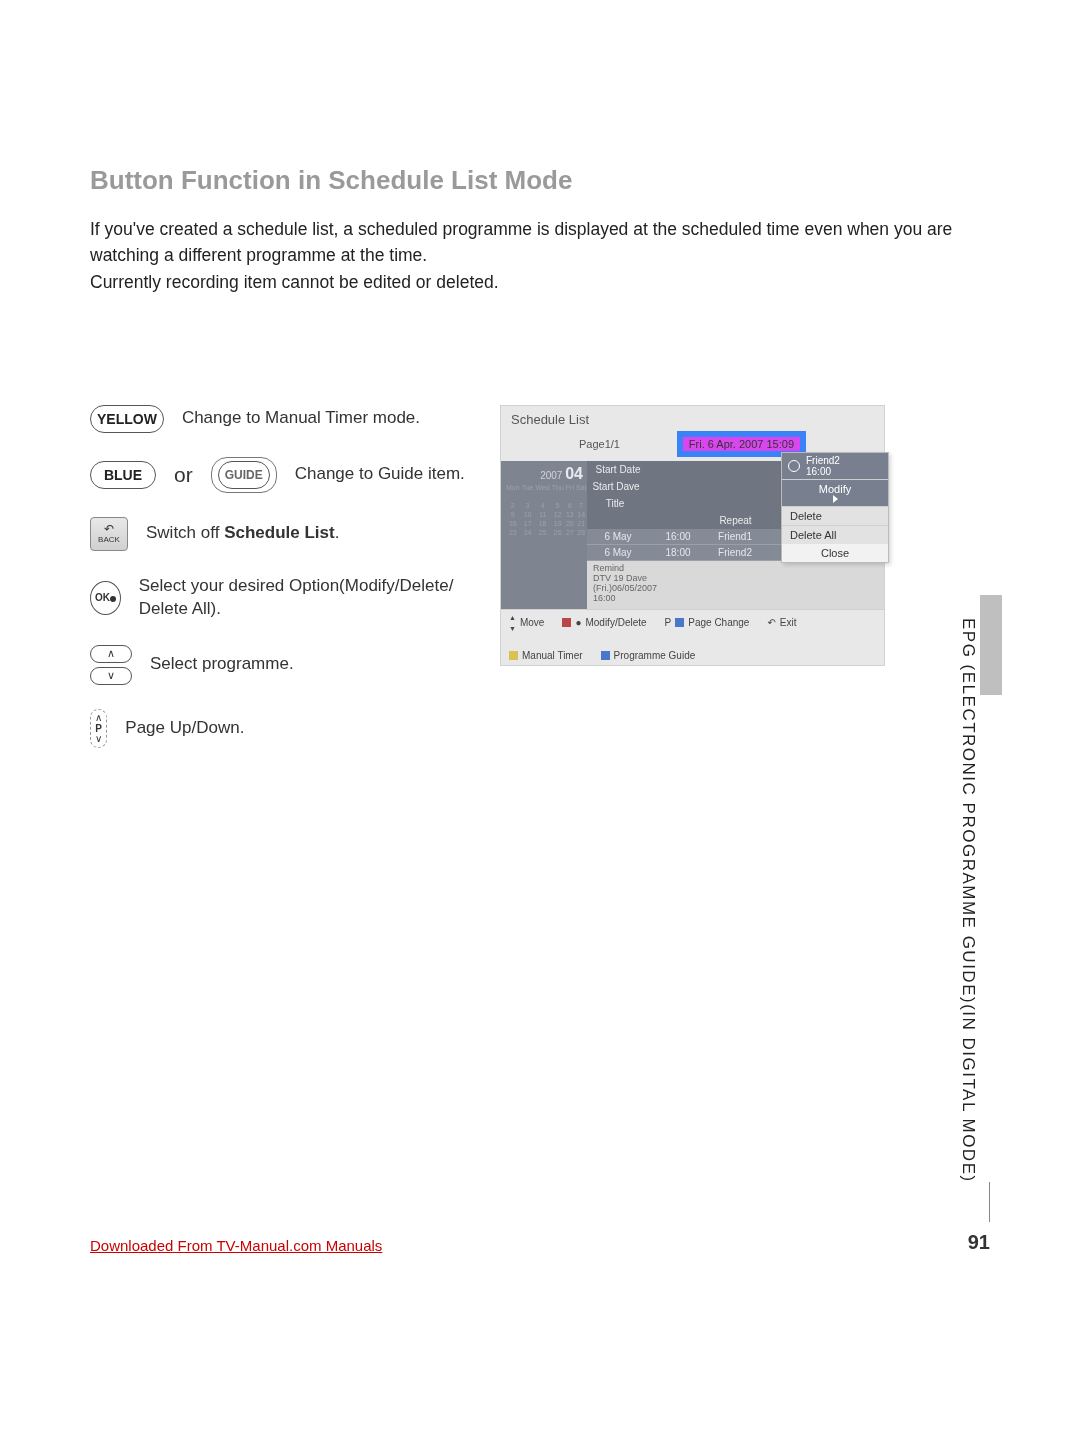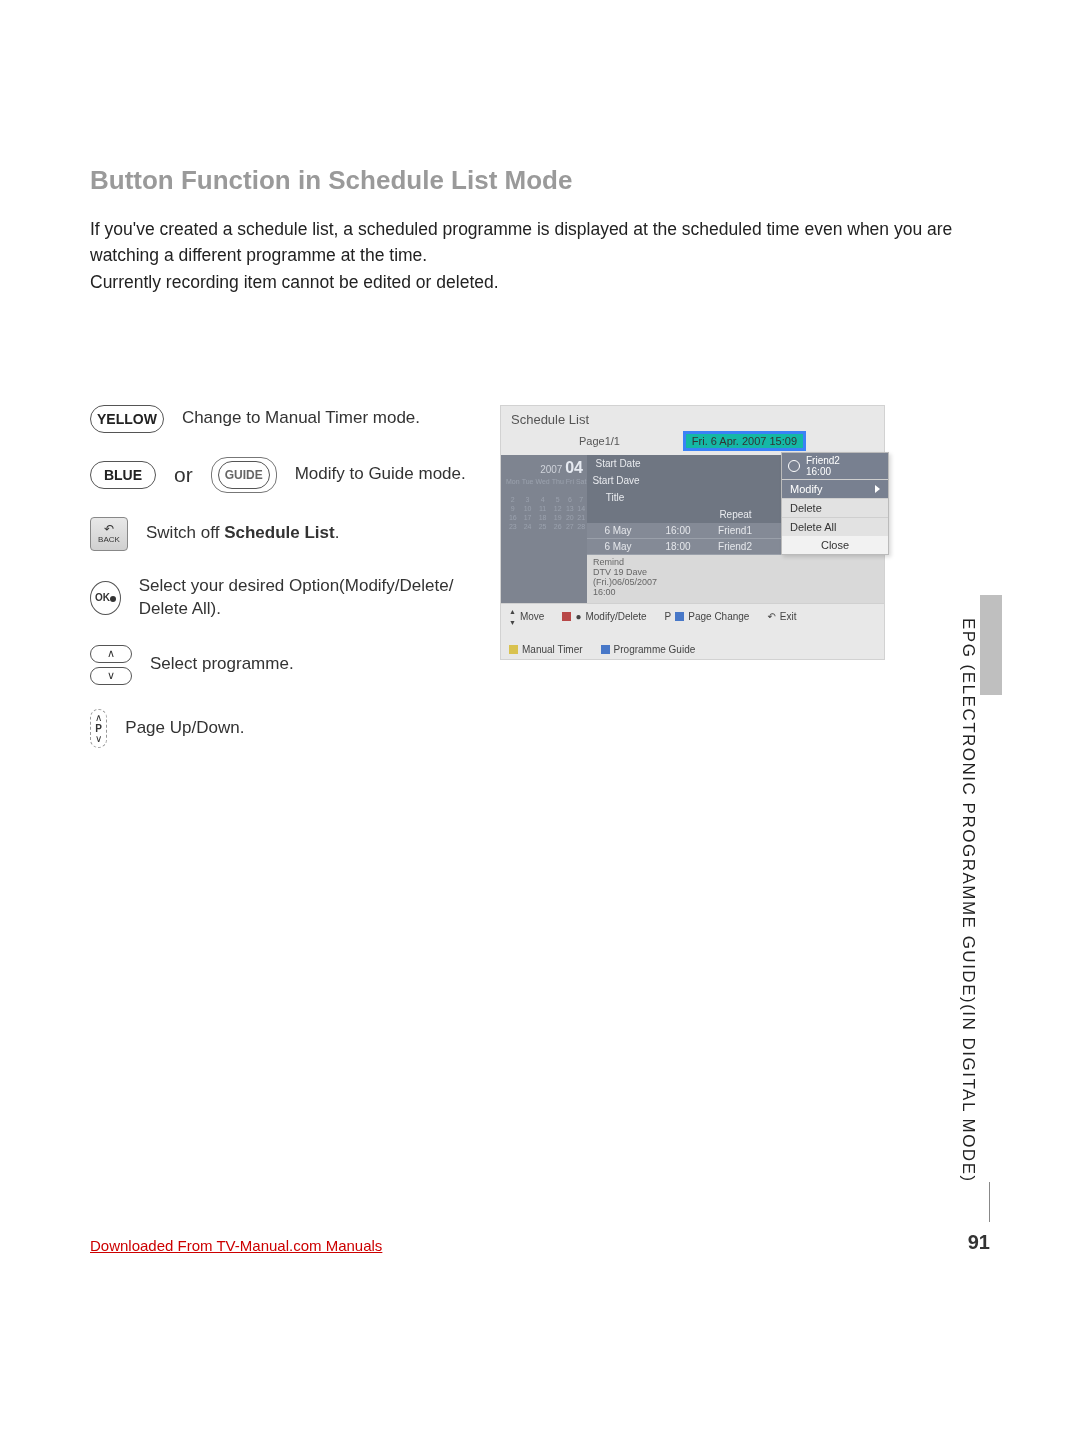--- a/index.html
+++ b/index.html
@@ -66,21 +66,21 @@
     .p-stack .lbl { font-size: 10px; font-weight: bold; }
     .p-stack .arr { font-size: 10px; line-height:1; }
     .osd {
       width: 385px;
       font-size: 11px;
     }
     .osd-box { border: 1px solid #d2d2d2; background: #e8e8e8; position: relative; }
     .osd-title { padding: 6px 10px 2px; color: #555; font-size: 13px; }
     .osd-toprow { display: flex; justify-content: space-between; align-items: center; padding: 2px 78px 4px 78px; }
     .osd-toprow .page { padding:0; font-size:11px; color:#555; }
-    .osd-toprow .date { font-size:11px; border:3px solid #3b82f6; background:#14b8a6; padding:1px 6px; }
+    .osd-toprow .date { font-size:11px; border:6px solid #3b82f6; background:#d946ef; padding:1px 6px; }
     .osd-main { display:flex; }
     .osd-cal {
       width: 86px; background:#7e8490; color:#c9cdd4; font-size:8px; padding:4px;
     }
     .osd-cal .month { text-align:right; color:#cfd3da; font-size:10px; }
     .osd-cal .month b { font-size:16px; color:#e6eaf1; }
     .osd-cal table { width: 100%; border-collapse: collapse; font-size:7px; color:#9ba2ae; }
     .osd-cal td { text-align:center; padding:1px; }
     .osd-table { flex:1; }
     .osd-head { display:flex; background:#6f7682; color:#e9ebef; font-size:10px;flex-direction:column; }
@@ -93,21 +93,21 @@
     .osd-below { background:#d9d9d9; padding:2px 6px; font-size:9px; color:#666; height:48px; }
     .osd-foot { display:flex; gap:18px; padding:4px 8px; background:#e8e8e8; font-size:10px; color:#444; border-top:1px solid #d0d0d0; flex-wrap: wrap; }
     .osd-foot span { display:flex; align-items:center; gap:4px; }
     .popup {
       position:absolute; right:-5px; top:46px; width:108px;
       background:#e2e2e2; border:1px solid #bbb; font-size:11px;
       box-shadow: 2px 2px 4px rgba(0,0,0,0.15);
     }
     .popup .p-head { background:#788090; color:#fff; padding:2px 6px; display:flex; align-items:center; gap:6px; font-size:10px; }
     .popup .p-head .clk { width:12px; height:12px; border:1px solid #fff; border-radius:50%; display:inline-block; position:relative; }
-    .popup .p-item { border-top:1px solid #cfcfcf; padding:3px 8px; color:#333; font-size:11px; }
+    .popup .p-item { border-top:1px solid #cfcfcf; padding:3px 8px; color:#333; font-size:11px;flex-direction:column; }
     .popup .p-item.hl { background:#788090; color:#fff; display:flex; justify-content:space-between; align-items:center; }
     .popup .p-close { text-align:center; background:#f2f2f2; padding:3px 0; font-size:11px; }
     .side-tab {
       position:absolute; right:78px; top:595px; width:22px; height:100px;
       background:#bfbfbf;
     }
     .side-label {
       position:absolute; right:102px; top:618px;
       writing-mode: vertical-rl; text-orientation: mixed;
       font-size:17px; letter-spacing:1.5px; color:#222;
@@ -139,21 +139,21 @@
       <div class="row">
         <span class="btn-oval">YELLOW</span>
         <span class="desc">Change to Manual Timer mode.</span>
       </div>
       <div class="row">
         <span class="btn-oval">BLUE</span>
         <span class="or-text">or</span>
         <span class="guide-wrap">
           <span class="btn-oval small">GUIDE</span>
         </span>
-        <span class="desc">Modify to Guide mode.</span>
+        <span class="desc">Change to Guide item.</span>
       </div>
       <div class="row">
         <span class="icon-back">
           <span class="arrow">↶</span>
           <span>BACK</span>
         </span>
         <span class="desc">
           <span>Switch off </span><b>Schedule List</b><span>.</span>
         </span>
       </div>

